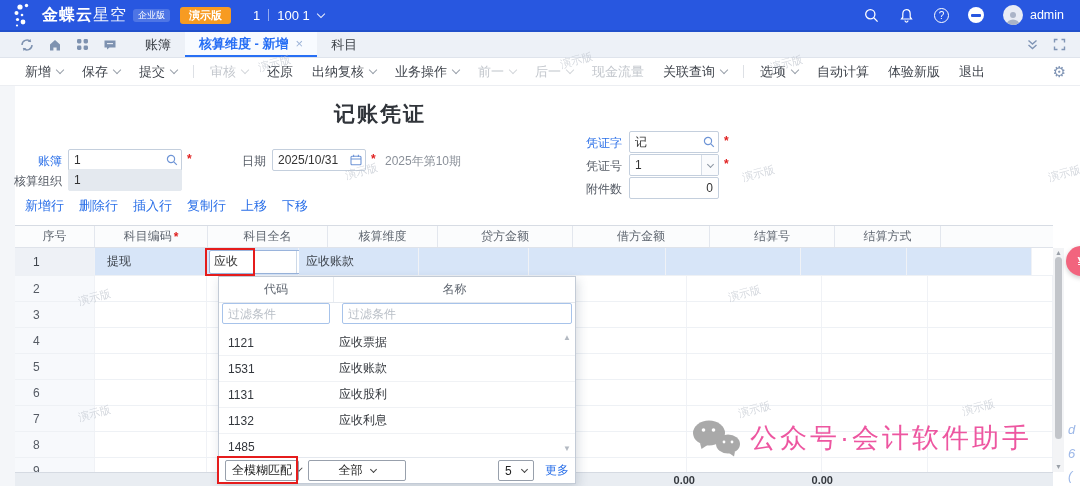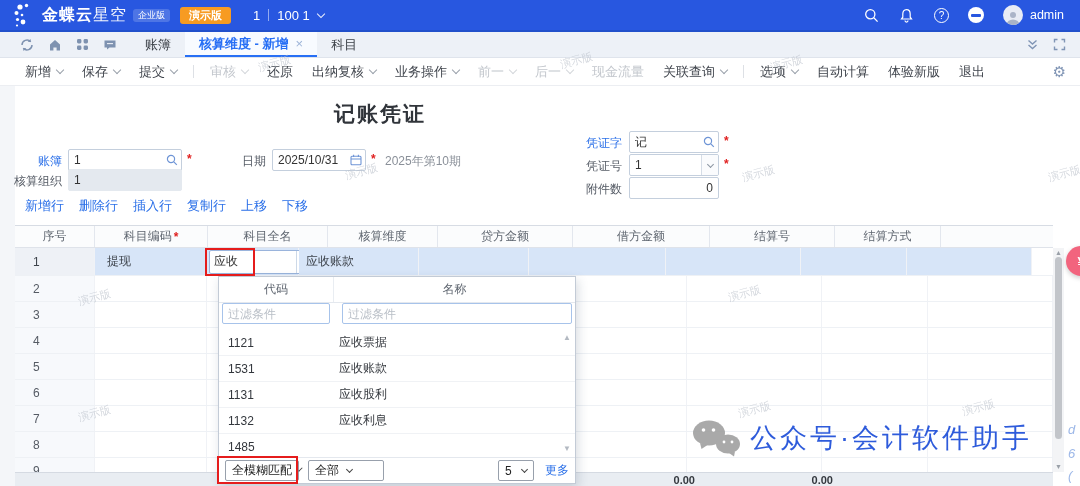--- a/index.html
+++ b/index.html
@@ -110,21 +110,21 @@
   .sel .c{width:5px;height:5px;border-right:1.4px solid #444;border-bottom:1.4px solid #444;transform:rotate(45deg);margin-top:-2px;}
   .more{color:#2a6fe8;font-size:12px;cursor:pointer;margin-left:2px;}
   .dd-ar{position:absolute;right:4px;font-size:8px;color:#b3b9c2;line-height:8px;}
 
   
   .redbox{position:absolute;border:2.5px solid #e51c1c;z-index:40;pointer-events:none;}
   .wm{position:absolute;font-size:11px;color:#b9bfc9;opacity:.6;transform:rotate(-15deg);
     pointer-events:none;white-space:nowrap;z-index:30;}
   .brandwm{position:absolute;left:690px;top:332px;display:flex;align-items:center;gap:8px;
     z-index:32;pointer-events:none;opacity:.92;}
-  .brandwm .txt{font-size:27px;color:#1d4ed8;letter-spacing:3px;white-space:nowrap;}
+  .brandwm .txt{font-size:27px;color:#ec4899;letter-spacing:3px;white-space:nowrap;}
   .pinkbadge{position:absolute;left:1066px;top:160px;width:30px;height:30px;border-radius:50%;
     background:#f2647e;z-index:35;color:#fff;font-size:13px;font-weight:700;display:flex;
     align-items:center;justify-content:center;box-shadow:0 2px 5px rgba(0,0,0,.2);}
   .edge-art{position:absolute;left:1068px;font-size:13px;font-style:italic;color:#9db8e8;z-index:31;}
 </style>
 </head>
 <body>
 
 <div id="app">
 
@@ -514,21 +514,21 @@
             <span class="code">1485</span>
           </div>
         </div>
       <span class="dd-ar" style="top:57px;">▲</span>
       <span class="dd-ar" style="bottom:30px;">▼</span>
       <div class="dd-foot">
         <span class="sel" style="width:74px;justify-content:space-between;">
             <span>全模糊匹配</span>
             <span class="c"></span>
           </span>
-        <span class="sel" style="width:76px;justify-content:flex-start;">
+        <span class="sel" style="width:98px;justify-content:center;">
             <span>全部</span>
             <span class="c"></span>
           </span>
         <span style="flex:1;"></span>
         <span class="sel" style="width:36px;justify-content:space-between;">
             <span>5</span>
             <span class="c"></span>
           </span>
         <span class="more">更多</span>
       </div>

